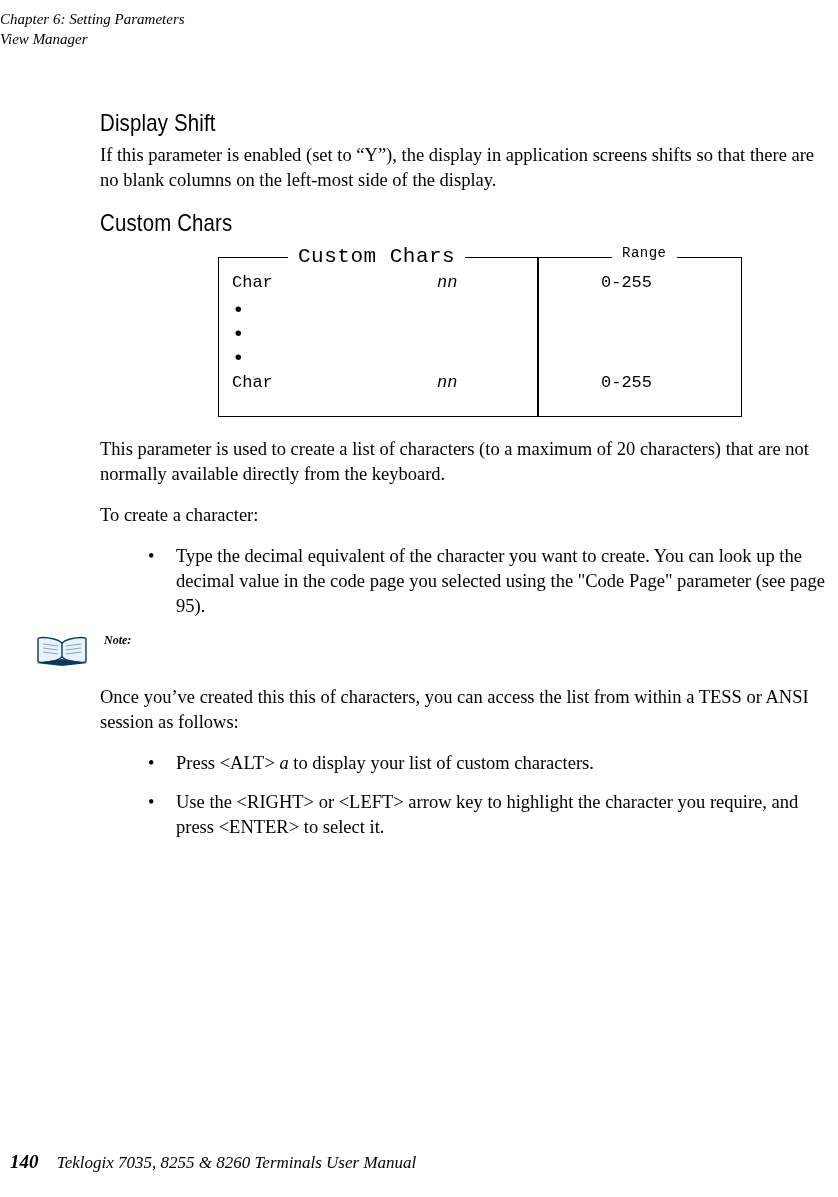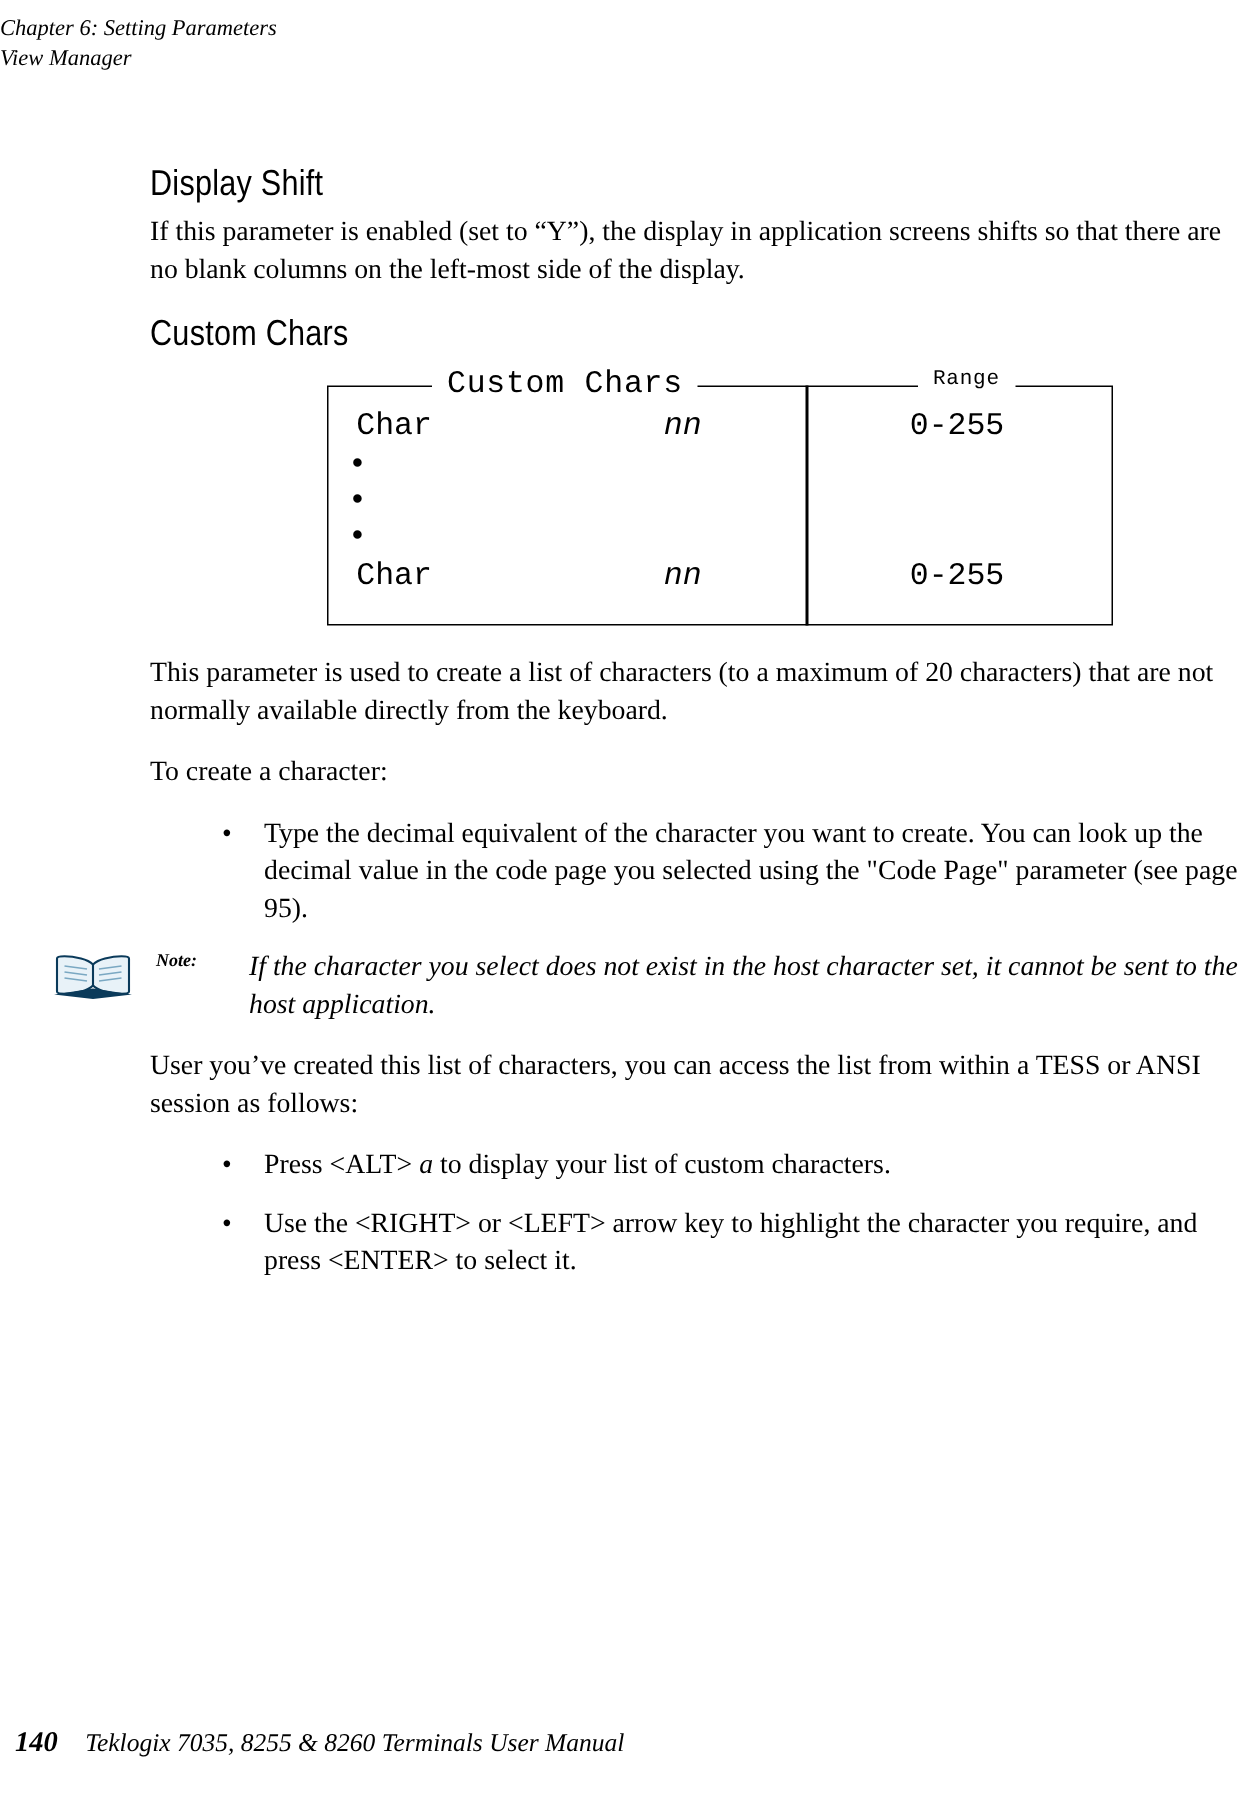--- a/index.html
+++ b/index.html
@@ -74,25 +74,24 @@
       left: 394px;
       background: #fff;
       padding: 0 10px;
       font-family: "Courier New", monospace;
       font-size: 14px;
       letter-spacing: 0.5px;
     }
     .chars-row {
       position: absolute;
       font-family: "Courier New", monospace;
-      font-size: 21px;
+      font-size: 17px;
       left: 14px;
       width: 496px;
       display: flex;
-      justify-content: center;
     }
     .cr-col1 { width: 205px; }
     .cr-col2 { width: 100px; font-style: italic; }
     .cr-col3 { width: 180px; padding-left: 64px; font-family: Liberation Mono, monospace; }
     .dot {
       position: absolute;
       left: 14px;
       font-family: "Courier New", monospace;
       font-size: 21px;
     }
@@ -202,24 +201,23 @@
         <line x1="9" y1="11" x2="24" y2="13" stroke="#7aa8c2" stroke-width="1"></line>
         <line x1="9" y1="15" x2="24" y2="17" stroke="#7aa8c2" stroke-width="1"></line>
         <line x1="9" y1="19" x2="24" y2="21" stroke="#7aa8c2" stroke-width="1"></line>
         <line x1="32" y1="13" x2="47" y2="11" stroke="#7aa8c2" stroke-width="1"></line>
         <line x1="32" y1="17" x2="47" y2="15" stroke="#7aa8c2" stroke-width="1"></line>
         <line x1="32" y1="21" x2="47" y2="19" stroke="#7aa8c2" stroke-width="1"></line>
         <path d="M2 30 L28 26 L54 30 L28 33 Z" fill="#0a3a5a"></path>
       </svg>
     </span>
     <span class="note-label">Note:</span>
-    <span class="note-text">If the character you select does not exist in the host character set, it cannot be sent to the host application.</span>
-  </div>
-
-  <p class="body-para">User you’ve created this list of characters, you can access the list from within a TESS or ANSI session as follows:</p>
+  </div>
+
+  <p class="body-para">Once you’ve created this this of characters, you can access the list from within a TESS or ANSI session as follows:</p>
 
   <div class="list">
     <div class="list-item">
       <span class="bullet">•</span>
       <span>
         <span>Press &lt;ALT&gt; </span><i>a</i><span> to display your list of custom characters.</span>
       </span>
     </div>
     <div class="list-item">
       <span class="bullet">•</span>

